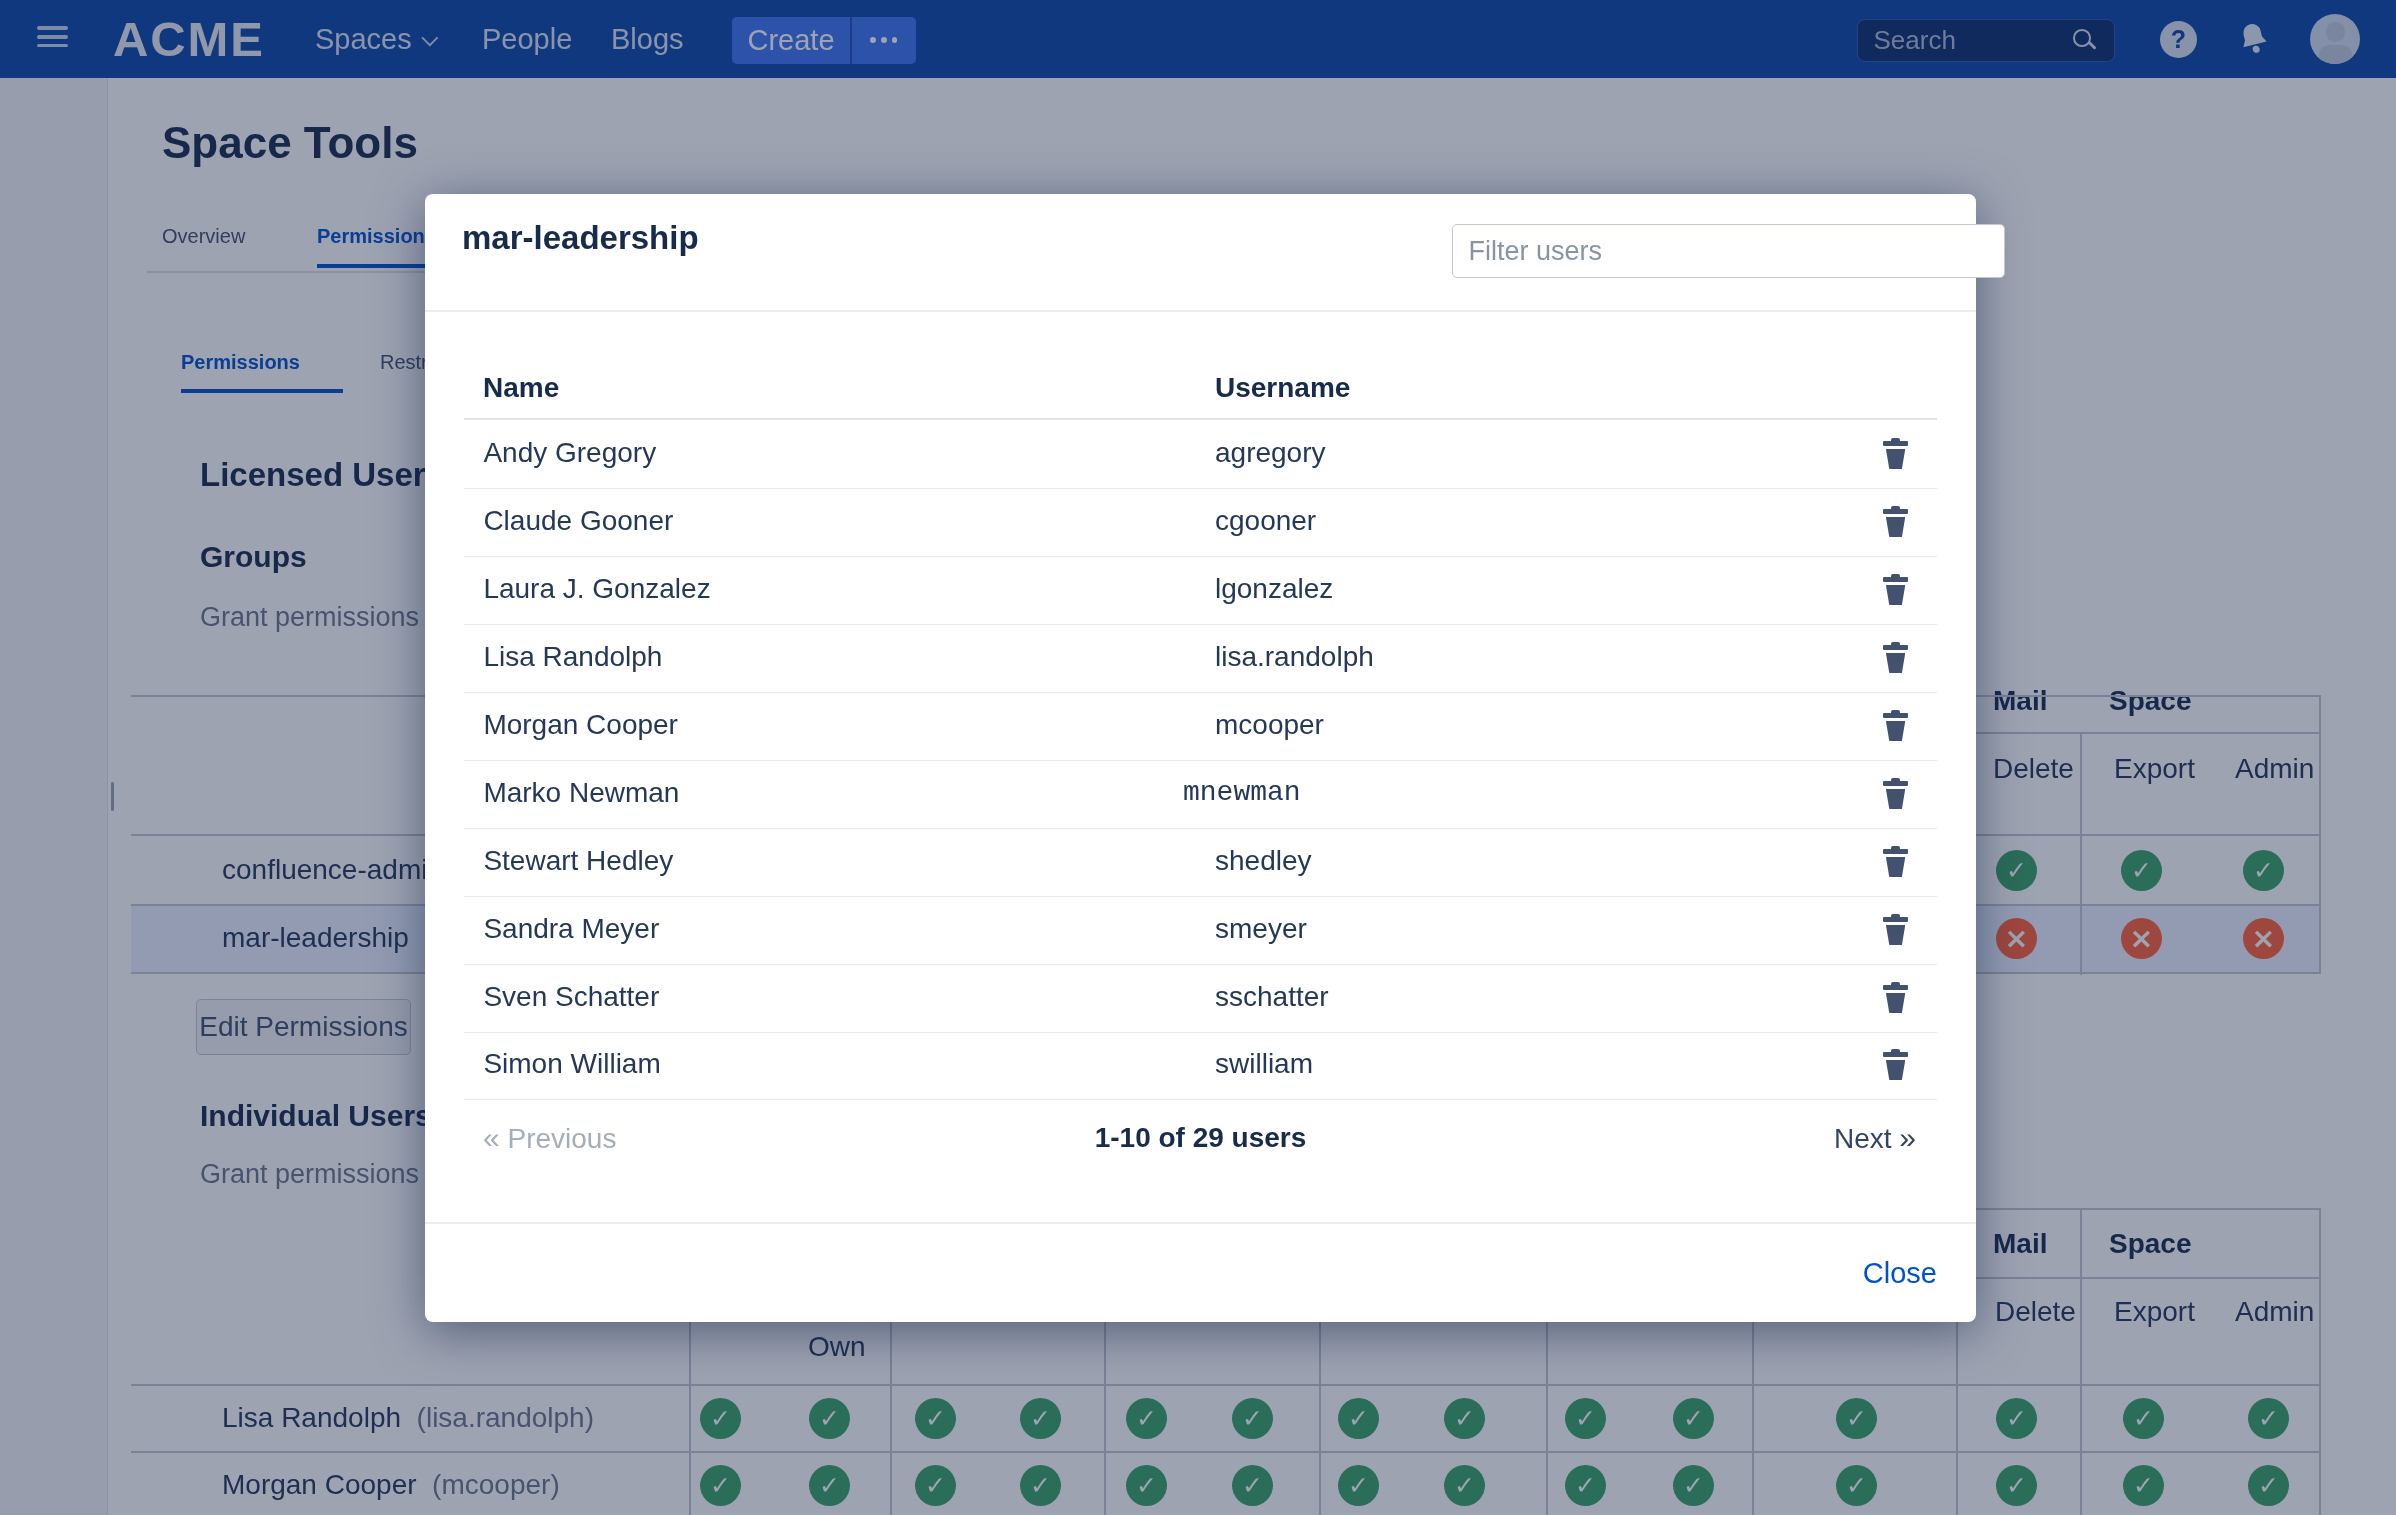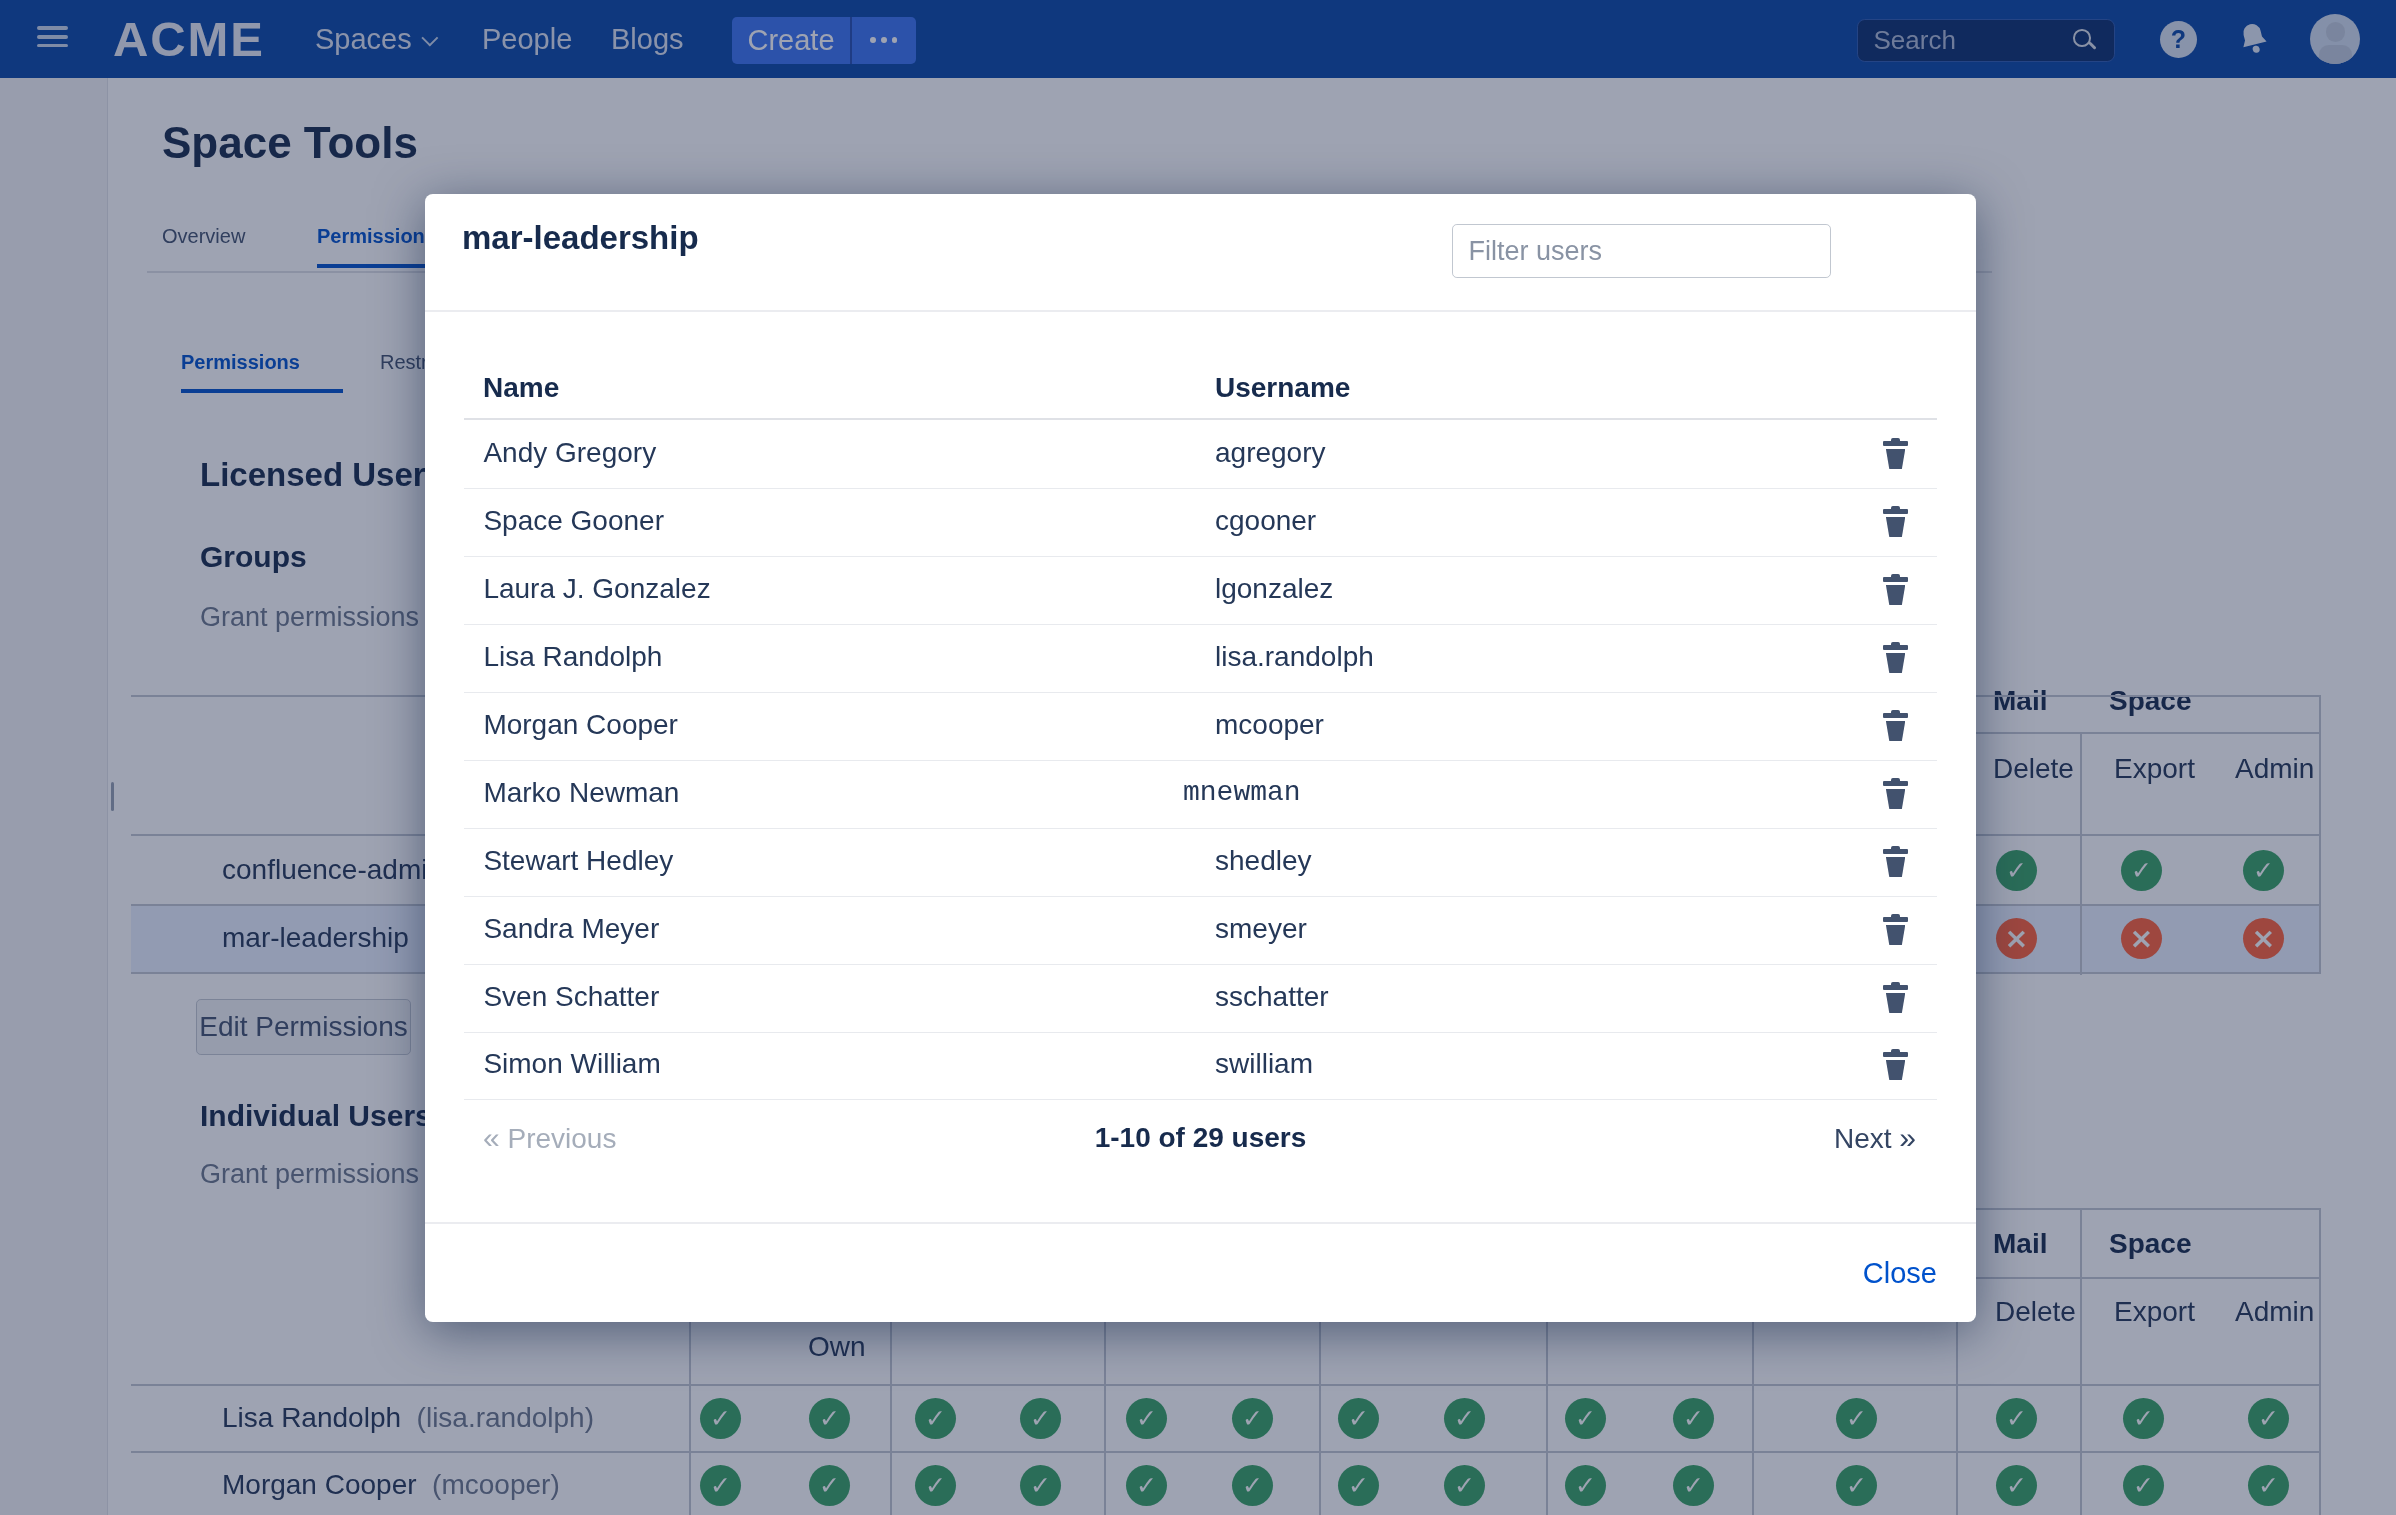--- a/index.html
+++ b/index.html
@@ -67,21 +67,21 @@
   .chk{position:absolute;width:41px;height:41px;border-radius:50%;text-align:center;line-height:41px;
       color:#fff;font-family:"DejaVu Sans","Liberation Sans",sans-serif;font-weight:bold;}
   .chk.granted{font-size:25px;}
   .chk.denied{font-size:29px;}
 
   
   #blanket{position:absolute;left:0;top:0;width:2397px;height:1516px;background:rgba(23,36,71,0.42);z-index:40;}
   #modal{position:absolute;left:425px;top:194px;width:1551px;height:1128px;background:#FFFFFF;border-radius:7.8px;
       box-shadow:0 9.7px 49px rgba(9,30,66,.5);z-index:50;}
   #modal-title{position:absolute;left:37px;top:25px;font-size:33px;font-weight:bold;color:#172B4D;}
-  #filter-input{position:absolute;left:1027px;top:30px;width:379px;height:54px;box-sizing:border-box;
+  #filter-input{position:absolute;left:1027px;top:30px;width:553px;height:54px;box-sizing:border-box;
       border:1.9px solid #C1C7D0;border-radius:4.9px;font-size:27px;color:#737373;padding:0 15.5px;outline:none;
       font-family:"Liberation Sans",sans-serif;}
   #filter-input::placeholder{color:#8993A4;}
   .modal-hline{position:absolute;height:1.9px;background:#EBECF0;}
   .m-colhead{position:absolute;top:178px;font-size:28px;font-weight:bold;color:#172B4D;}
   .m-row{position:absolute;left:39px;width:1473px;height:68px;border-bottom:1.9px solid #E8EAEE;}
   .m-row span{position:absolute;top:0;line-height:66px;font-size:28px;color:#253858;}
   .trash{position:absolute;width:27px;height:33px;cursor:pointer;}
   .trash .knob{position:absolute;left:8.7px;top:0;width:9.7px;height:4.9px;background:#42526E;border-radius:1.9px 1.9px 0 0;}
   .trash .lid{position:absolute;left:1px;top:3.9px;width:25px;height:4.9px;background:#42526E;border-radius:1px;}
@@ -288,21 +288,21 @@
         <div class="m-row" style="top: 226px;">
           <span style="left: 19.4px;">Andy Gregory</span>
           <span style="left: 751px;">agregory</span>
           <div class="trash" style="left: 1418px; top: 17.5px;">
             <div class="knob"></div>
             <div class="lid"></div>
             <div class="tbody"></div>
           </div>
         </div>
         <div class="m-row" style="top: 294px;">
-          <span style="left: 19.4px;">Space Gooner</span>
+          <span style="left: 19.4px;">Claude Gooner</span>
           <span style="left: 751px;">cgooner</span>
           <div class="trash" style="left: 1418px; top: 17.5px;">
             <div class="knob"></div>
             <div class="lid"></div>
             <div class="tbody"></div>
           </div>
         </div>
         <div class="m-row" style="top: 362px;">
           <span style="left: 19.4px;">Laura J. Gonzalez</span>
           <span style="left: 751px;">lgonzalez</span>

